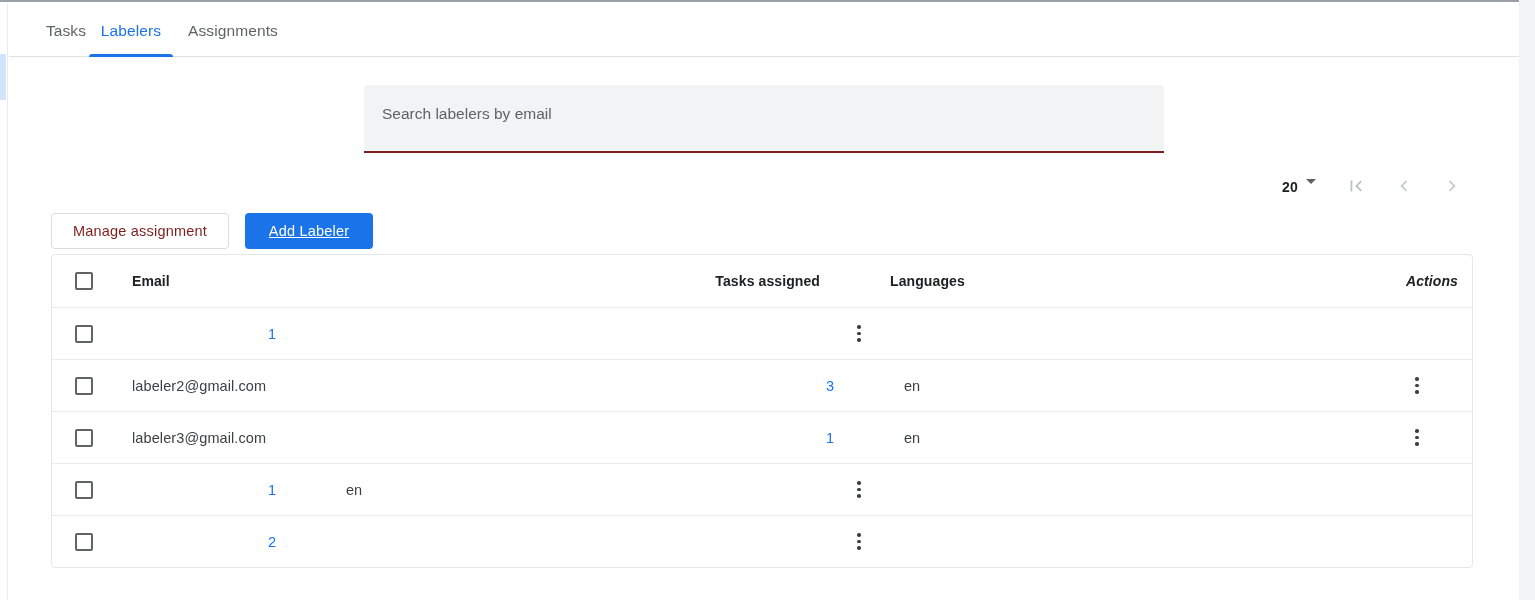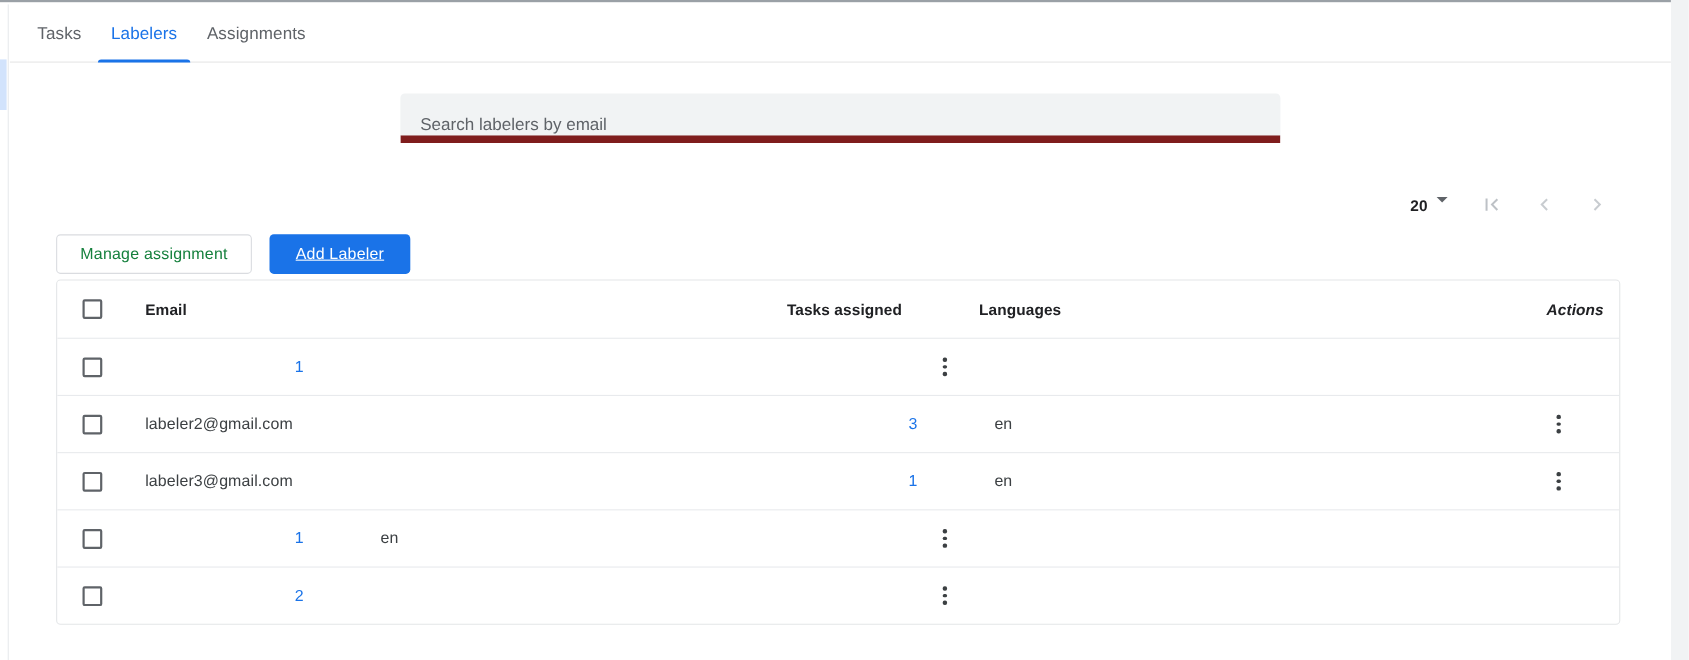--- a/index.html
+++ b/index.html
@@ -75,43 +75,43 @@
   .tab.active { color: #1a73e8; font-weight: 500; }
   .tab .tab-underline {
     position: absolute;
     left: 0;
     right: 0;
     bottom: 0;
     height: 3px;
     background: #1a73e8;
     border-radius: 3px 3px 0 0;
   }
-  #tab-tasks       { left: 8px;   width: 66px; }
+  #tab-tasks       { left: 20px;   width: 66px; }
   #tab-labelers    { left: 80px;  width: 76px; }
   #tab-assignments { left: 162px; width: 116px; }
 
   
   #content {
     position: absolute;
     left: 9px;
     top: 55px;
     width: 1510px;
     height: 545px;
     background: #ffffff;
   }
 
   
   #search-wrap {
     position: absolute;
     left: 355px;
     top: 28px;
     width: 800px;
-    height: 45px;
+    height: 68px;
     background: #f1f3f4;
-    border-bottom: 7px solid #7f1d1d;
+    border-bottom: 2px solid #7f1d1d;
     border-radius: 4px 4px 0 0;
     box-sizing: border-box;
     cursor: text;
   }
   #search-input {
     position: absolute;
     left: 16px;
     top: 0;
     width: 768px;
     height: 56px;
@@ -178,21 +178,21 @@
     align-items: center;
     gap: 16px;
   }
   #manage-assignment-button {
     height: 36px;
     min-width: 178px;
     padding: 0 16px;
     border: 1px solid #dadce0;
     border-radius: 4px;
     background: #ffffff;
-    color: #15803d;
+    color: #7f1d1d;
     font-family: "Liberation Sans", sans-serif;
     font-size: 14.5px;
     letter-spacing: .2px;
     cursor: default;
   }
   #add-labeler-button {
     height: 36px;
     min-width: 128px;
     padding: 0 16px;
     border: none;

